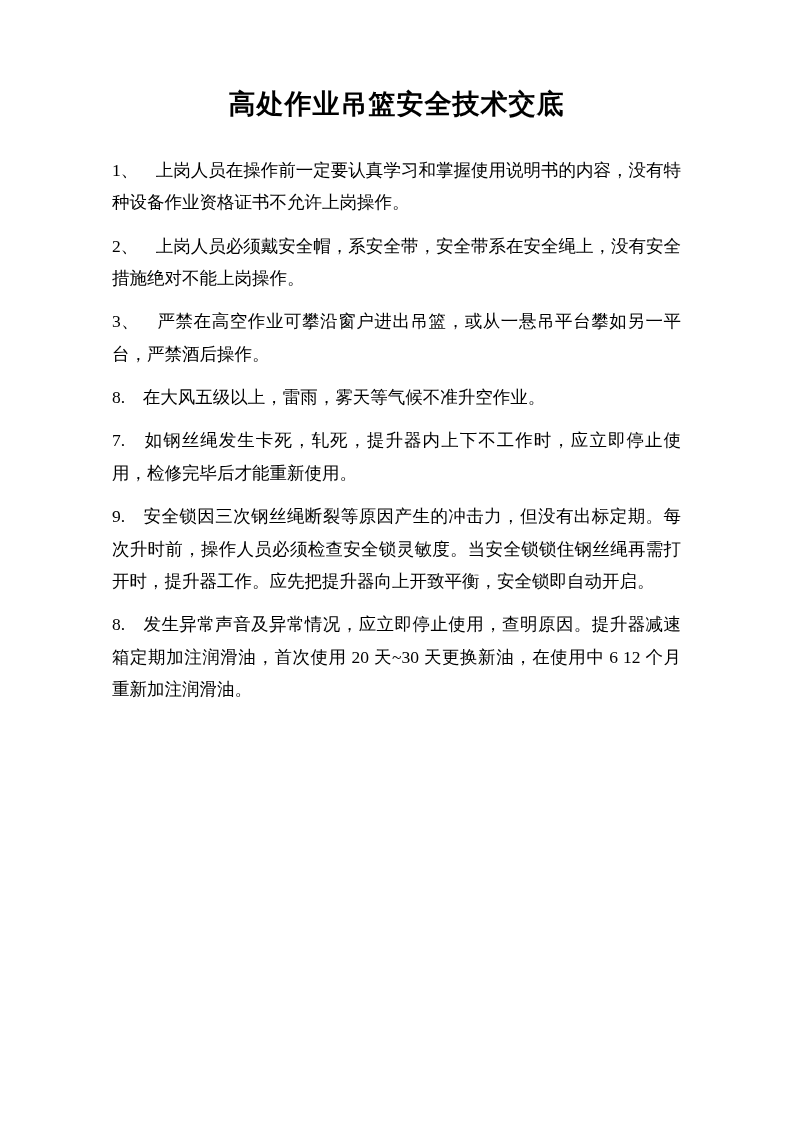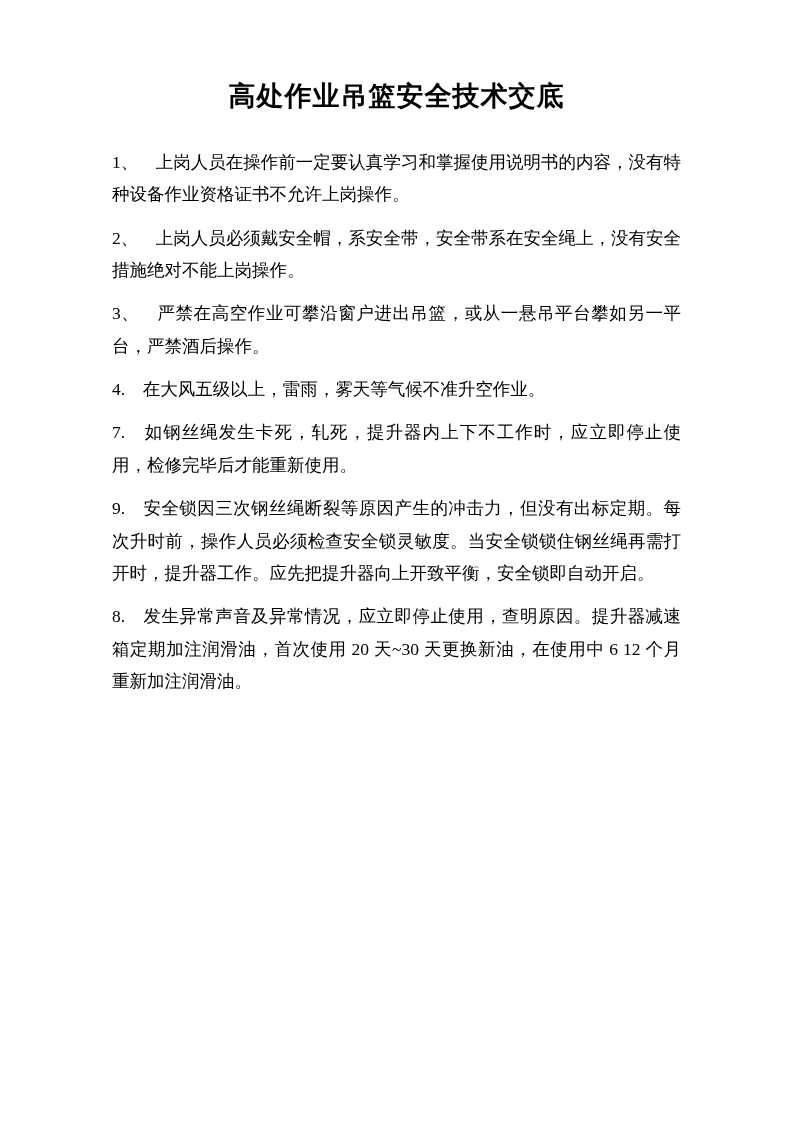--- a/index.html
+++ b/index.html
@@ -21,21 +21,21 @@
     box-sizing: border-box;
     padding: 78px 112px 60px 112px;
     background: #ffffff;
     overflow: hidden;
   }
   .doc-title {
     font-size: 27px;
     font-weight: bold;
     text-align: center;
     letter-spacing: 1px;
-    margin: 0 0 30px 0;
+    margin: 8px 0 30px 0;
     line-height: 1.4;
     font-family: "Liberation Serif", "DejaVu Serif", serif;
   }
   .body-list {
     margin: 0;
     padding: 0;
     list-style: none;
   }
   .para {
     font-size: 17.5px;
@@ -50,19 +50,19 @@
 <body>
 
 <div class="page">
 
   <h1 class="doc-title">高处作业吊篮安全技术交底</h1>
 
   <div class="body-list">
     <p class="para">1、　上岗人员在操作前一定要认真学习和掌握使用说明书的内容，没有特种设备作业资格证书不允许上岗操作。</p>
     <p class="para">2、　上岗人员必须戴安全帽，系安全带，安全带系在安全绳上，没有安全措施绝对不能上岗操作。</p>
     <p class="para">3、　严禁在高空作业可攀沿窗户进出吊篮，或从一悬吊平台攀如另一平台，严禁酒后操作。</p>
-    <p class="para">4.　在大风五级以上，雷雨，雾天等气候不准升空作业。</p>
+    <p class="para">8.　在大风五级以上，雷雨，雾天等气候不准升空作业。</p>
     <p class="para">7.　如钢丝绳发生卡死，轧死，提升器内上下不工作时，应立即停止使用，检修完毕后才能重新使用。</p>
     <p class="para">9.　安全锁因三次钢丝绳断裂等原因产生的冲击力，但没有出标定期。每次升时前，操作人员必须检查安全锁灵敏度。当安全锁锁住钢丝绳再需打开时，提升器工作。应先把提升器向上开致平衡，安全锁即自动开启。</p>
     <p class="para">8.　发生异常声音及异常情况，应立即停止使用，查明原因。提升器减速箱定期加注润滑油，首次使用 20 天~30 天更换新油，在使用中 6 12 个月重新加注润滑油。</p>
   </div>
 
 </div>
 
 </body></html>

